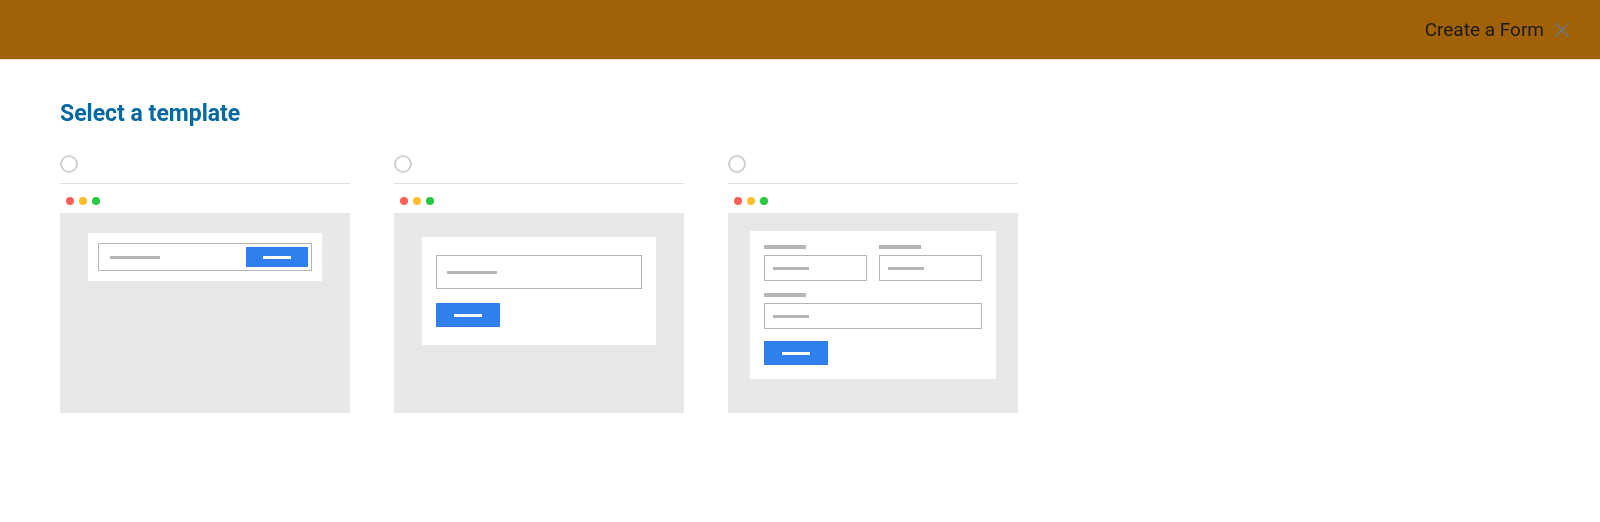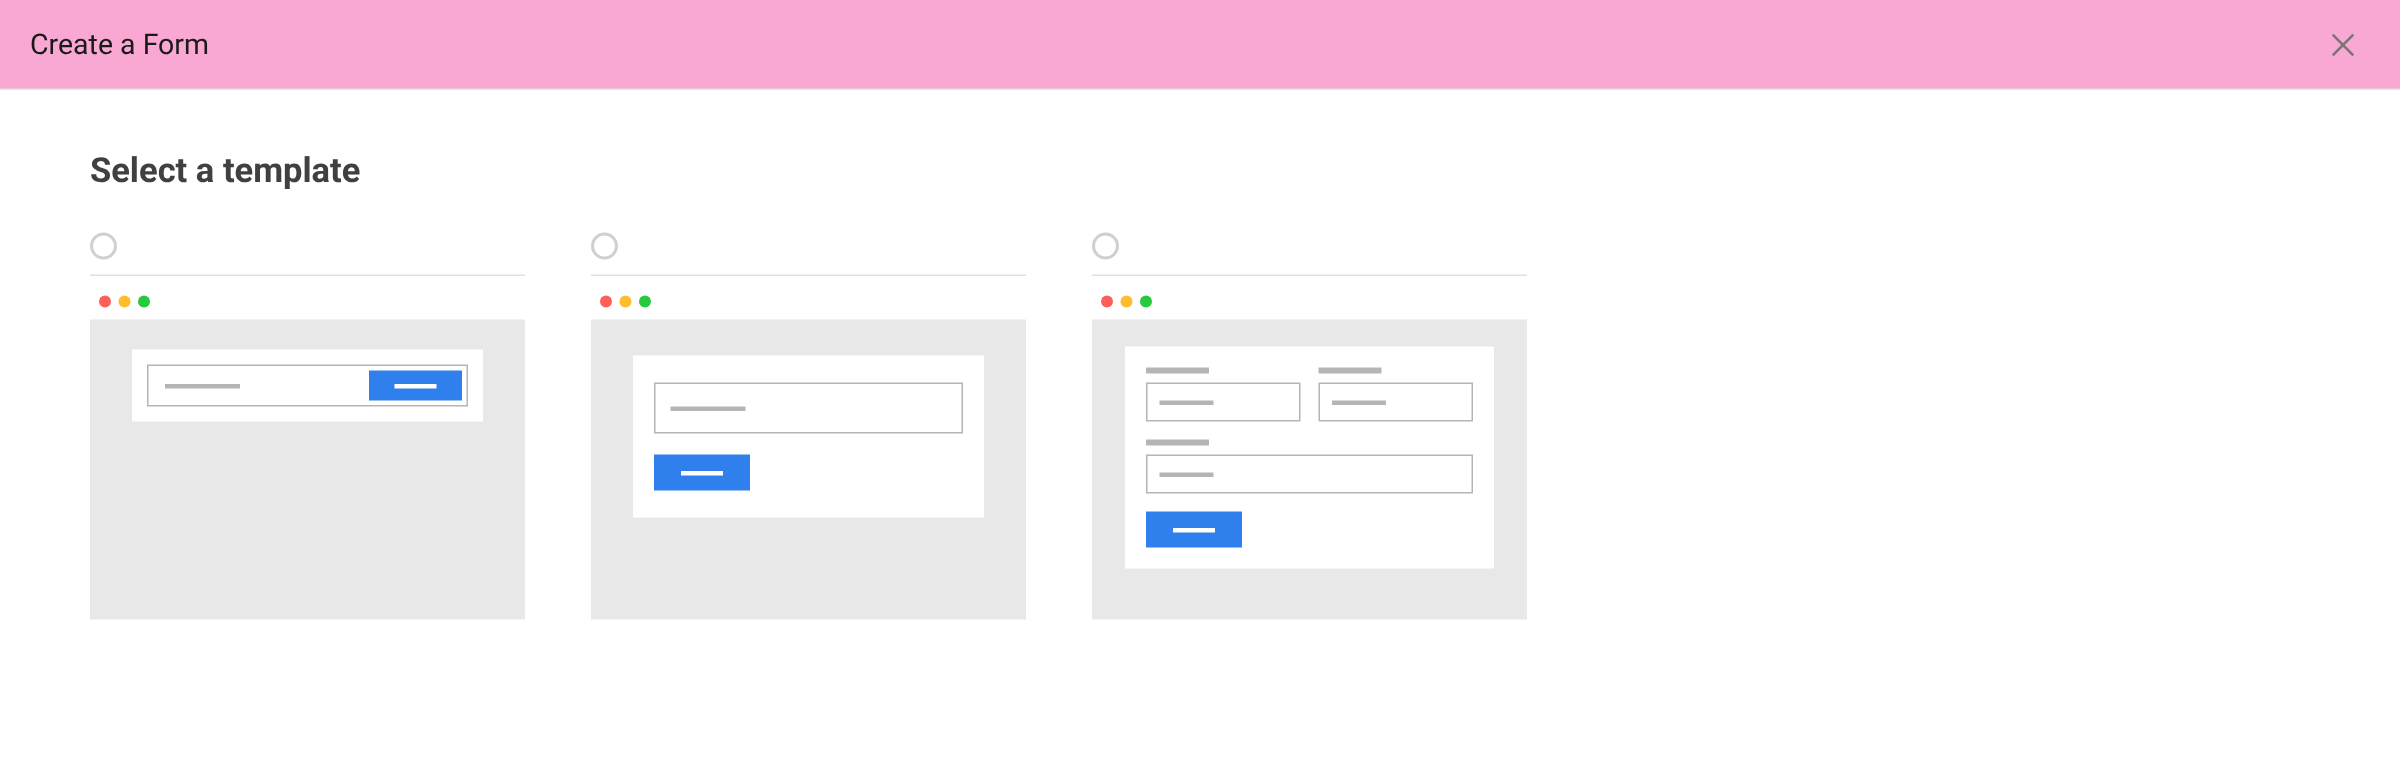--- a/index.html
+++ b/index.html
@@ -7,25 +7,25 @@
       padding: 0;
       box-sizing: border-box;
     }
     body {
       font-family: -apple-system, BlinkMacSystemFont, "Segoe UI", Roboto, Helvetica, Arial, sans-serif;
       background: #ffffff;
       width: 1600px;
       height: 522px;
     }
     .header {
-      background: #f9a8d4;
+      background: #a16207;
       border-bottom: 1px solid #e5e5e5;
       padding: 18px 20px;
       display: flex;
-      justify-content: space-between;
+      justify-content: flex-end;
       align-items: center;
       height: 60px;
     }
     .header-title {
       font-size: 19px;
       font-weight: 400;
       color: #1a1a1a;
     }
     .close-btn {
       width: 36px;
@@ -41,21 +41,21 @@
     .close-btn svg {
       width: 16px;
       height: 16px;
     }
     .content {
       padding: 40px 60px;
     }
     .section-title {
       font-size: 23px;
       font-weight: 700;
-      color: #404040;
+      color: #0369a1;
       margin-bottom: 28px;
     }
     .templates-row {
       display: flex;
       gap: 44px;
     }
     .template-card {
       width: 290px;
       cursor: pointer;
     }

